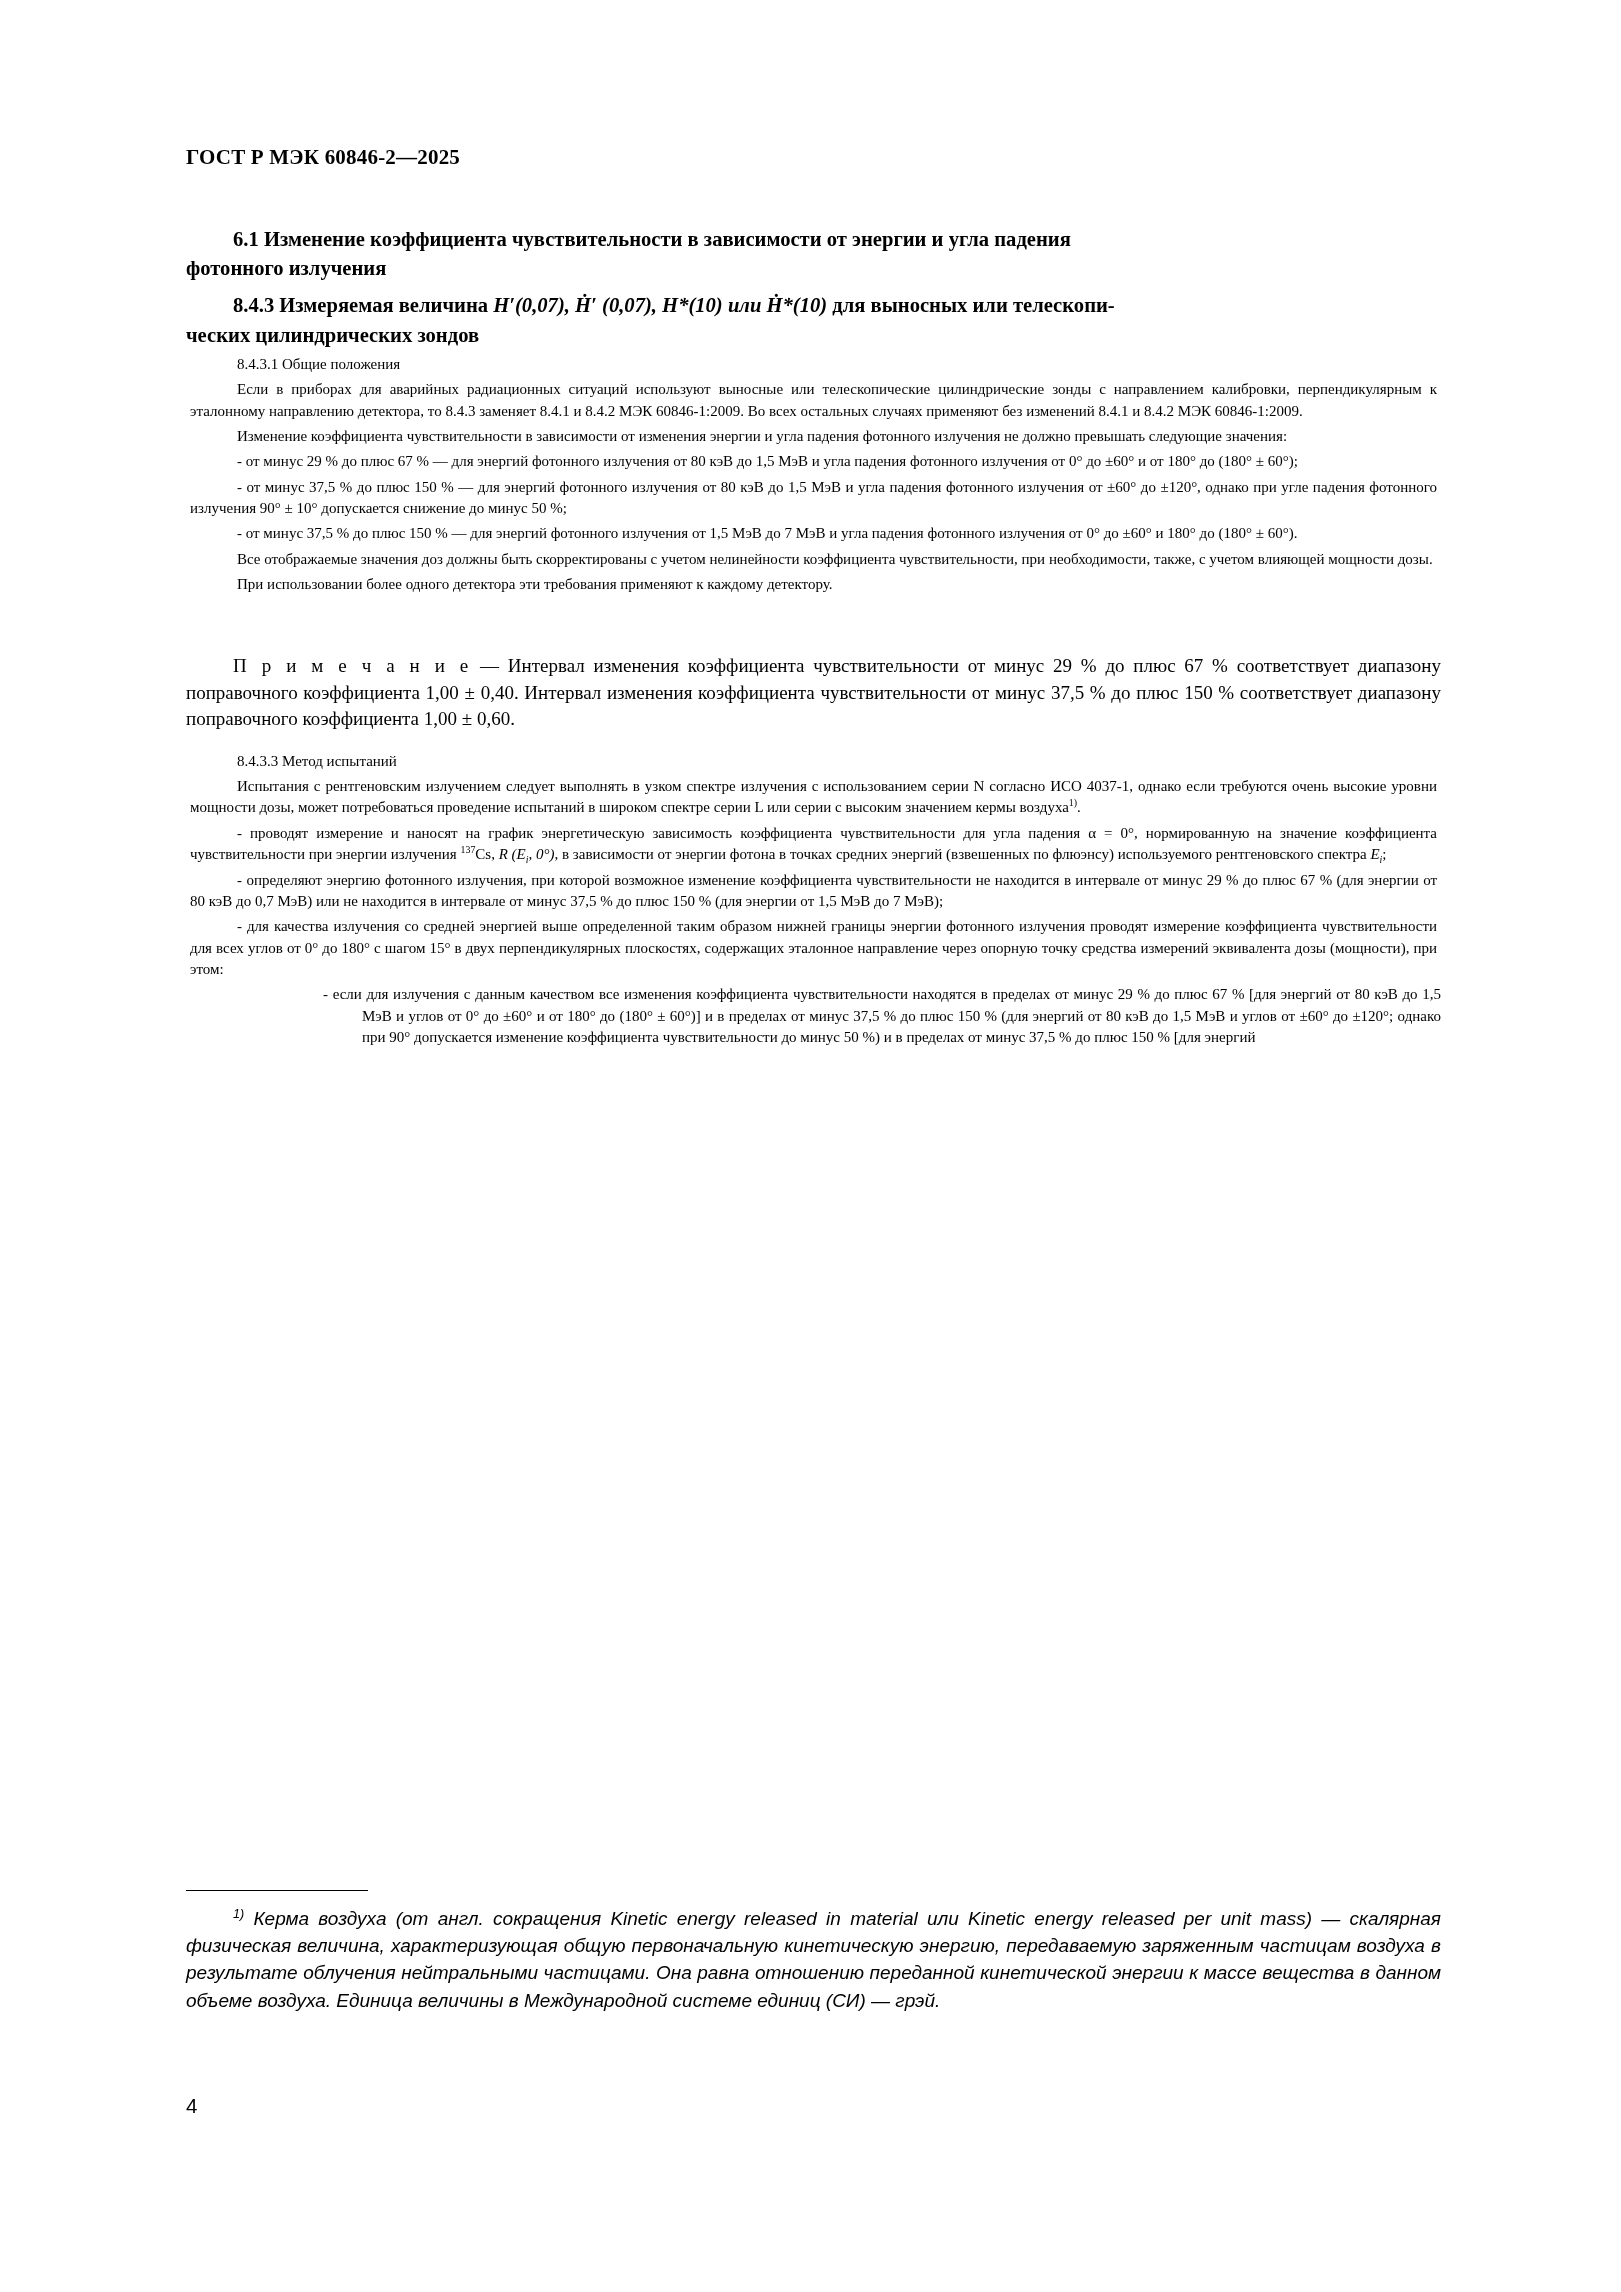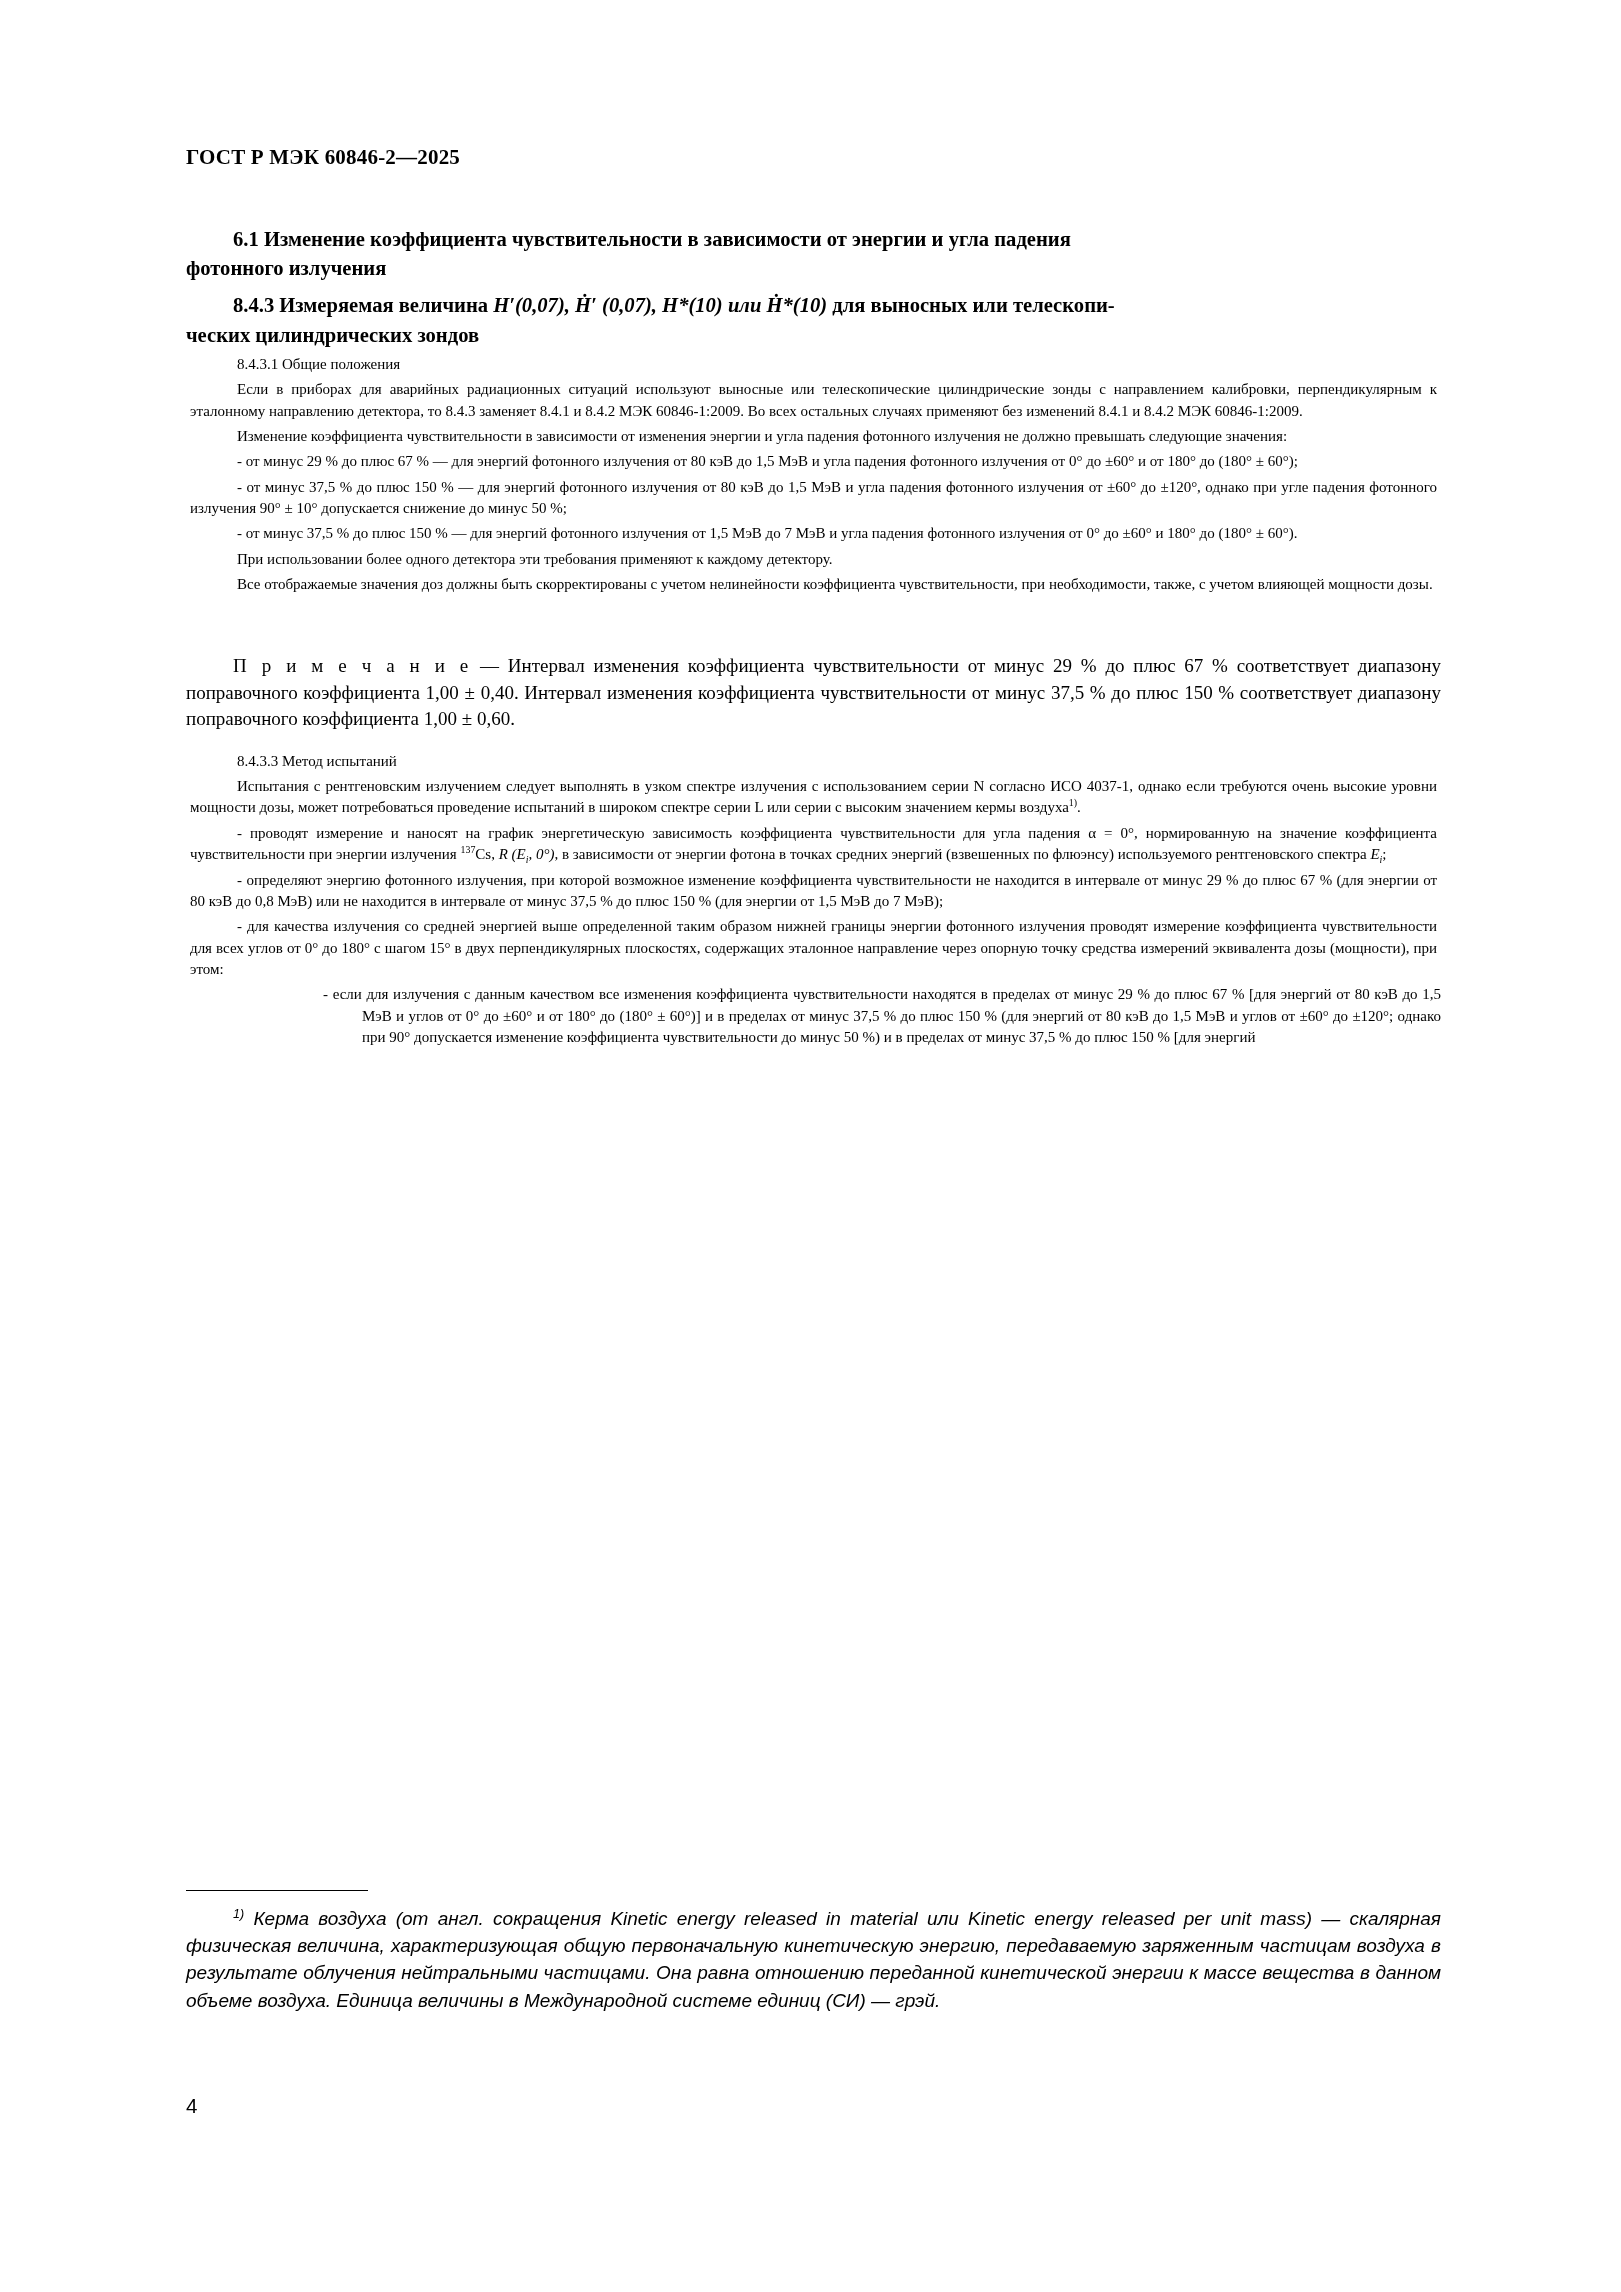--- a/index.html
+++ b/index.html
@@ -143,38 +143,38 @@
 
 
     <p class="ind">Изменение коэффициента чувствительности в зависимости от изменения энергии и угла падения фотонного излучения не должно превышать следующие значения:</p>
 
     <p class="ind">- от минус 29 % до плюс 67 % — для энергий фотонного излучения от 80 кэВ до 1,5 МэВ и угла падения фотонного излучения от 0° до ±60° и от 180° до (180° ± 60°);</p>
 
     <p class="ind">- от минус 37,5 % до плюс 150 % — для энергий фотонного излучения от 80 кэВ до 1,5 МэВ и угла падения фотонного излучения от ±60° до ±120°, однако при угле падения фотонного излучения 90° ± 10° допускается снижение до минус 50 %;</p>
 
     <p class="ind">- от минус 37,5 % до плюс 150 % — для энергий фотонного излучения от 1,5 МэВ до 7 МэВ и угла падения фотонного излучения от 0° до ±60° и 180° до (180° ± 60°).</p>
 
+    <p class="ind">Все отображаемые значения доз должны быть скорректированы с учетом нелинейности коэффициента чувствительности, при необходимости, также, с учетом влияющей мощности дозы.</p>
+
     <p class="ind">При использовании более одного детектора эти требования применяют к каждому детектору.</p>
-
-    <p class="ind">Все отображаемые значения доз должны быть скорректированы с учетом нелинейности коэффициента чувствительности, при необходимости, также, с учетом влияющей мощности дозы.</p>
 
     <div class="gap-m"></div>
 
     <div class="note"><span class="sp">П р и м е ч а н и е</span><span> — Интервал изменения коэффициента чувствительности от минус 29 % до плюс 67 % соответствует диапазону поправочного коэффициента 1,00 ± 0,40. Интервал изменения коэффициента чувствительности от минус 37,5 % до плюс 150 % соответствует диапазону поправочного коэффициента 1,00 ± 0,60.</span></div>
 
     <div class="gap-m"></div>
 
     <p class="ind">8.4.3.3 Метод испытаний</p>
 
     <p class="ind"><span>Испытания с рентгеновским излучением следует выполнять в узком спектре излучения с использованием серии N согласно ИСО 4037-1, однако если требуются очень высокие уровни мощности дозы, может потребоваться проведение испытаний в широком спектре серии L или серии с высоким значением кермы воздуха</span><sup>1)</sup><span>.</span></p>
 
 
     <p class="ind"><span>- проводят измерение и наносят на график энергетическую зависимость коэффициента чувствительности для угла падения α = 0°, нормированную на значение коэффициента чувствительности при энергии излучения </span><sup>137</sup><span>Cs, </span><span class="it nowrap"><i>R</i> (<i>E</i><sub>i</sub>, 0°)</span><span>, в зависимости от энергии фотона в точках средних энергий (взвешенных по флюэнсу) используемого рентгеновского спектра </span><span class="it"><i>E</i><sub>i</sub></span><span>;</span></p>
 
-    <p class="ind">- определяют энергию фотонного излучения, при которой возможное изменение коэффициента чувствительности не находится в интервале от минус 29 % до плюс 67 % (для энергии от 80 кэВ до 0,8 МэВ) или не находится в интервале от минус 37,5 % до плюс 150 % (для энергии от 1,5 МэВ до 7 МэВ);</p>
+    <p class="ind">- определяют энергию фотонного излучения, при которой возможное изменение коэффициента чувствительности не находится в интервале от минус 29 % до плюс 67 % (для энергии от 80 кэВ до 0,7 МэВ) или не находится в интервале от минус 37,5 % до плюс 150 % (для энергии от 1,5 МэВ до 7 МэВ);</p>
 
     <p class="ind">- для качества излучения со средней энергией выше определенной таким образом нижней границы энергии фотонного излучения проводят измерение коэффициента чувствительности для всех углов от 0° до 180° с шагом 15° в двух перпендикулярных плоскостях, содержащих эталонное направление через опорную точку средства измерений эквивалента дозы (мощности), при этом:</p>
 
     <div class="hang">- если для излучения с данным качеством все изменения коэффициента чувствительности находятся в пределах от минус 29 % до плюс 67 % [для энергий от 80 кэВ до 1,5 МэВ и углов от 0° до ±60° и от 180° до (180° ± 60°)] и в пределах от минус 37,5 % до плюс 150 % (для энергий от 80 кэВ до 1,5 МэВ и углов от ±60° до ±120°; однако при 90° допускается изменение коэффициента чувствительности до минус 50 %) и в пределах от минус 37,5 % до плюс 150 % [для энергий</div>
 
   </div>
 
   <div class="footnote-wrap">
     <div class="fn-rule"></div>
     <div class="footnote"><sup>1)</sup><span> Керма воздуха (от англ. сокращения Kinetic energy released in material или Kinetic energy released per unit mass) — скалярная физическая величина, характеризующая общую первоначальную кинетическую энергию, передаваемую заряженным частицам воздуха в результате облучения нейтральными частицами. Она равна отношению переданной кинетической энергии к массе вещества в данном объеме воздуха. Единица величины в Международной системе единиц (СИ) — грэй.</span></div>

